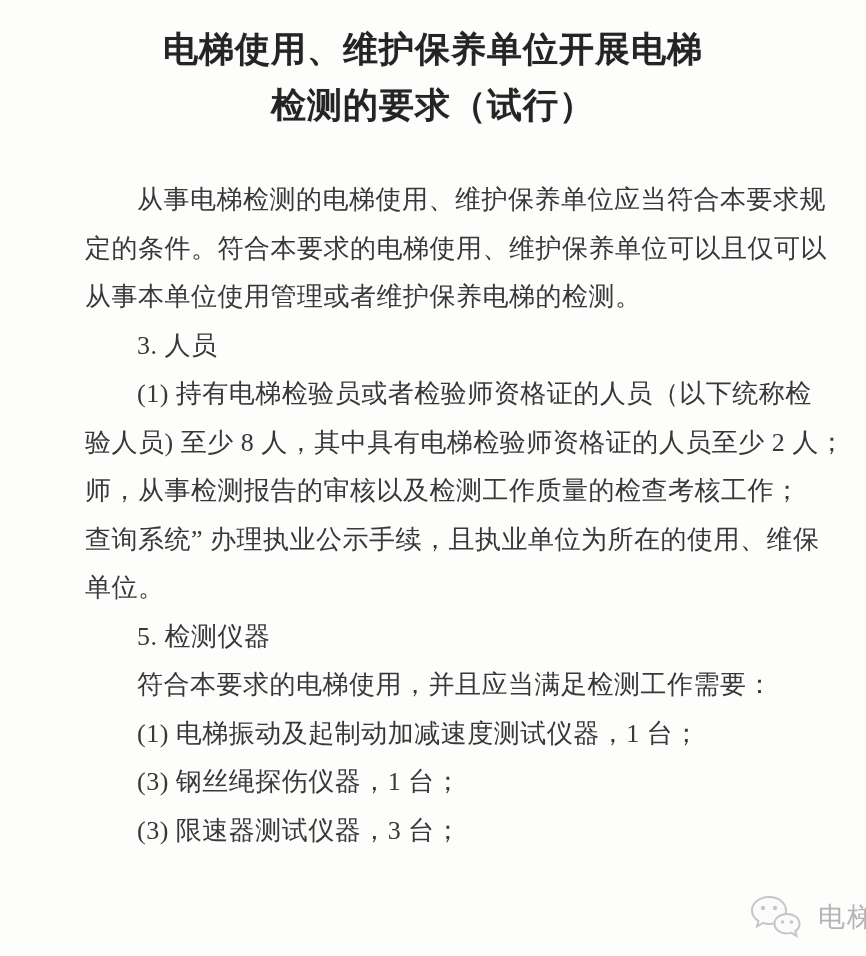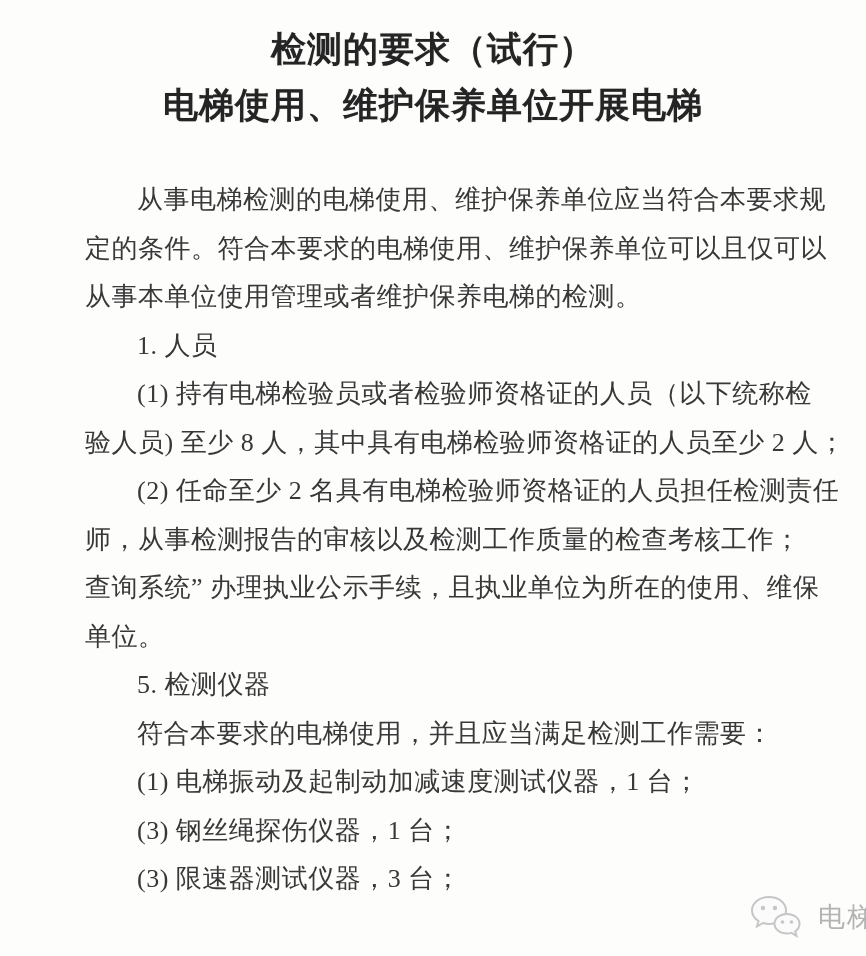--- a/index.html
+++ b/index.html
@@ -65,32 +65,31 @@
     letter-spacing: 2px;
     white-space: nowrap;
   }
 </style>
 </head>
 <body>
 
 <div class="page">
 
   <div class="title-block">
+    <div class="title-line">电梯使用、维护保养单位开展电梯</div>
     <div class="title-line">检测的要求（试行）</div>
-    <div class="title-line">电梯使用、维护保养单位开展电梯</div>
   </div>
 
   <div class="body-block">
     <div class="body-line ind">从事电梯检测的电梯使用、维护保养单位应当符合本要求规</div>
     <div class="body-line">定的条件。符合本要求的电梯使用、维护保养单位可以且仅可以</div>
     <div class="body-line">从事本单位使用管理或者维护保养电梯的检测。</div>
-    <div class="body-line ind">1. 人员</div>
+    <div class="body-line ind">3. 人员</div>
     <div class="body-line ind">(1) 持有电梯检验员或者检验师资格证的人员（以下统称检</div>
     <div class="body-line">验人员) 至少 8 人，其中具有电梯检验师资格证的人员至少 2 人；</div>
-    <div class="body-line ind">(2) 任命至少 2 名具有电梯检验师资格证的人员担任检测责任</div>
     <div class="body-line">师，从事检测报告的审核以及检测工作质量的检查考核工作；</div>
     <div class="body-line">查询系统” 办理执业公示手续，且执业单位为所在的使用、维保</div>
     <div class="body-line">单位。</div>
     <div class="body-line ind">5. 检测仪器</div>
     <div class="body-line ind">符合本要求的电梯使用，并且应当满足检测工作需要：</div>
     <div class="body-line ind">(1) 电梯振动及起制动加减速度测试仪器，1 台；</div>
     <div class="body-line ind">(3) 钢丝绳探伤仪器，1 台；</div>
     <div class="body-line ind">(3) 限速器测试仪器，3 台；</div>
   </div>
 

